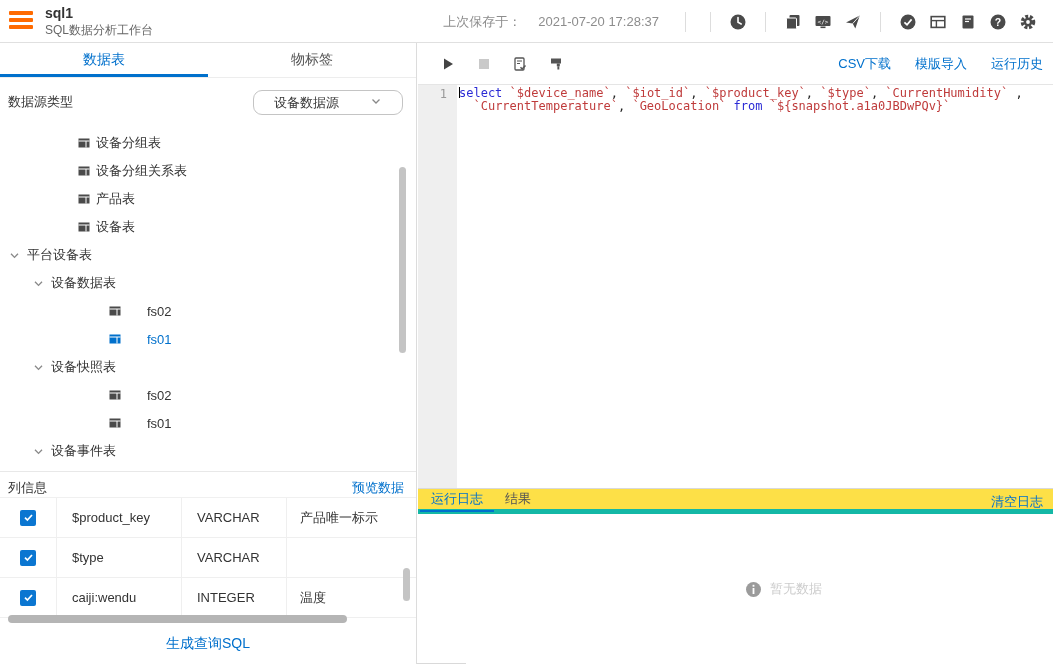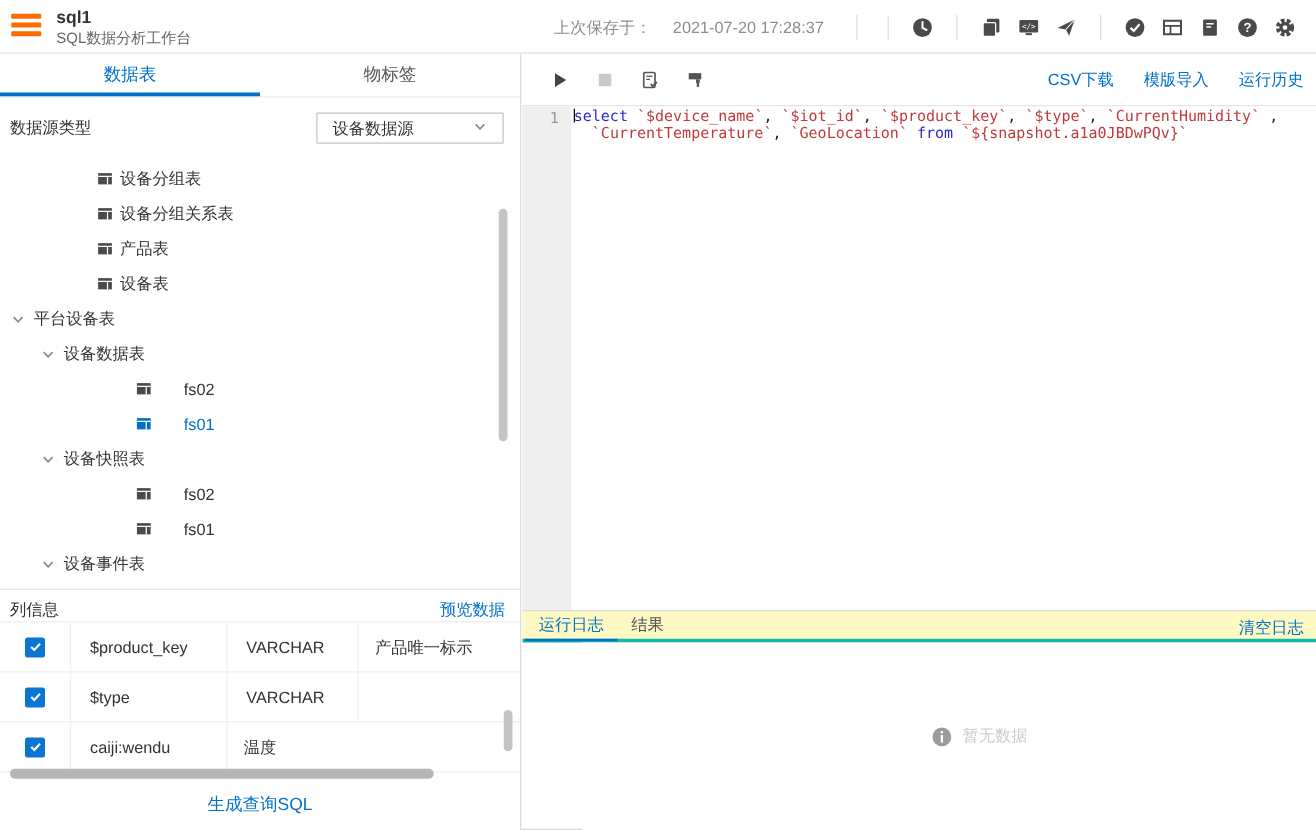--- a/index.html
+++ b/index.html
@@ -24,22 +24,22 @@
   
   .left { position:absolute; left:0; top:43px; width:417px; height:621px; background:#fff;
     border-right:1px solid #dcdcdc; }
   .side-tabs { position:absolute; left:0; top:0; width:100%; height:35px; display:flex;
     border-bottom:1px solid #ededed; }
   .side-tab { flex:1; text-align:center; line-height:32px; font-size:14px; color:#555; cursor:pointer; }
   .side-tab.active { color:#0070cc; border-bottom:3px solid #0070cc; }
   .ds-row { position:absolute; left:0; top:35px; width:100%; height:47px; }
   .ds-label { position:absolute; left:8px; top:15px; font-size:13px; color:#333; }
   .ds-select { position:absolute; right:13px; top:12px; width:150px; height:25px; border:1px solid #c4c4c4;
-    border-radius:1px; background:#fff; font-size:13px; color:#333; display:flex; align-items:center;
-    padding:0 12px; cursor:pointer; justify-content:space-between; }
+    border-radius:9px; background:#fff; font-size:13px; color:#333; display:flex; align-items:center;
+    padding:0 20px; cursor:pointer; justify-content:space-between; }
   .tree { position:absolute; left:0; top:86px; width:100%; }
   .tree-item { height:28px; display:flex; align-items:center; font-size:13px; color:#333; cursor:pointer; }
   .tree-item .glyph { display:flex; align-items:center; margin-right:6px; }
   .tree-item.sel { color:#0070cc; }
   .ind-a { padding-left:78px; }  
   .ind-b { padding-left:8px; }   
   .ind-c { padding-left:32px; }  
   .ind-d { padding-left:109px;gap:20px; }  
   .scroll-thumb { position:absolute; width:7px; border-radius:4px; background:#c4c4c4; }
   .tree-thumb { right:10px; top:124px; height:186px; }
@@ -67,22 +67,22 @@
   .toolbar-links .link { font-size:13px; margin-left:24px; }
   .editor { position:absolute; left:0; top:42px; width:100%; height:403px; display:flex; }
   .gutter { width:39px; background:#efefef; font-family:"DejaVu Sans Mono",monospace; font-size:12px;
     color:#999; text-align:right; padding:2px 10px 0 0; }
   .code { flex:1; padding:2px 6px 0 2px; font-family:"DejaVu Sans Mono",monospace; font-size:12px;
     line-height:13px; white-space:pre-wrap; word-break:break-all; cursor:text; }
   .tk-kw { color:#2b2bd5; }
   .tk-id { color:#bf3b3b; }
   .tk-pl { color:#222; }
   .cursor { display:inline-block; width:1px; height:11px; background:#000; vertical-align:-1px; margin-right:-1px; }
-  .logbar { position:absolute; left:0; top:445px; width:100%; height:26px; background:#fef9c3;
-    border-top:1px solid #d9d9d9; border-bottom:3px solid #14b8a6; display:flex; align-items:center; padding-left:2px; }
+  .logbar { position:absolute; left:0; top:445px; width:100%; height:26px; background:#fde047;
+    border-top:1px solid #d9d9d9; border-bottom:5px solid #14b8a6; display:flex; align-items:center; padding-left:2px; }
   .log-tab { font-size:13px; color:#555; padding:0 11px; height:25px; line-height:24px; cursor:pointer; }
   .log-tab.active { color:#0070cc; border-bottom:2px solid #0070cc; }
   .clear-link { position:absolute; right:10px; top:4px; font-size:13px; }
   .logcontent { position:absolute; left:0; top:471px; width:100%; height:150px; background:#fff; text-align:center;margin-left:48px; }
   .empty { margin-top:66px; display:inline-flex; align-items:center; font-size:13px; color:#ccc; }
   .empty svg { margin-right:8px; }
 </style>
 </head>
 <body>
 
@@ -341,20 +341,23 @@
           <div class="cell-cb">
             <span class="cb">
               <svg width="11" height="11" viewBox="0 0 11 11">
                 <polyline points="2,5.6 4.4,8 9,3" fill="none" stroke="#fff" stroke-width="1.7"></polyline>
               </svg>
             </span>
           </div>
           <div class="cell-name">
             <span>caiji:wendu</span>
           </div>
+          <div class="cell-type">
+            <span>INTEGER</span>
+          </div>
           <div class="cell-desc">
             <span>温度</span>
           </div>
         </div>
       </div>
     <div class="scroll-thumb cols-vthumb"></div>
     <div class="hscroll"></div>
 
     <div class="generate">
       <span class="link">生成查询SQL</span>

